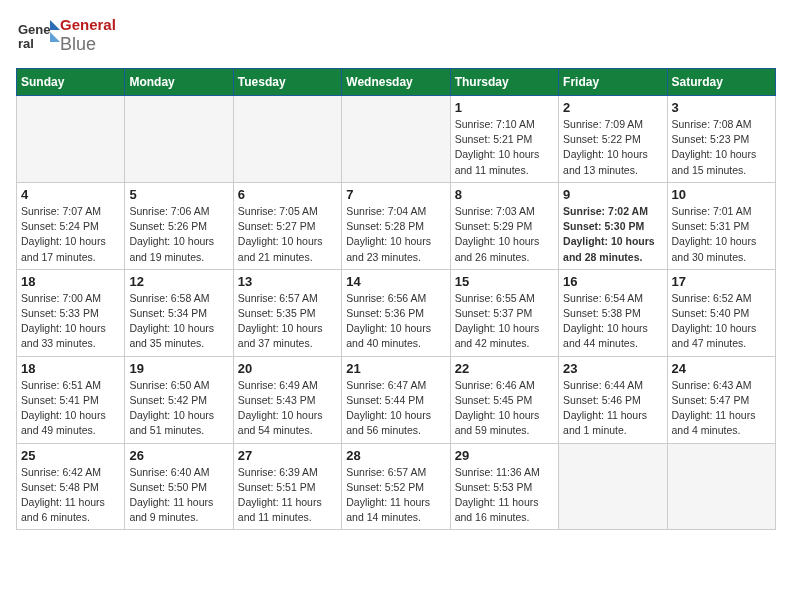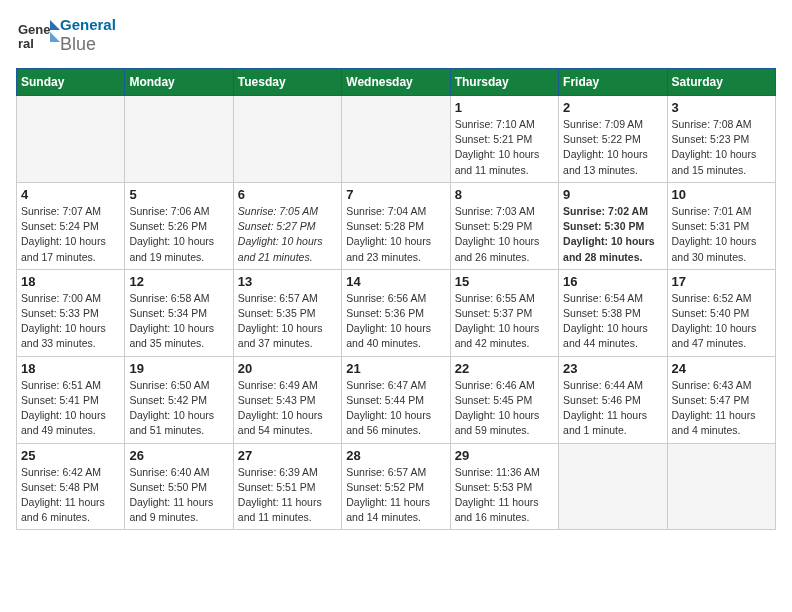--- a/index.html
+++ b/index.html
@@ -76,21 +76,21 @@
 
 <div class="header-section">
   <div class="logo">
   <svg width="44" height="44" viewBox="0 0 44 44" xmlns="http://www.w3.org/2000/svg">
     <text x="2" y="18" font-size="13" font-weight="bold" font-family="Arial" fill="#333">Gene</text>
     <text x="2" y="32" font-size="13" font-weight="bold" font-family="Arial" fill="#333">ral</text>
     <polygon points="34,4 44,14 34,14" fill="#2a6db5"></polygon>
     <polygon points="34,16 44,26 34,26" fill="#60a0d8"></polygon>
   </svg>
   <div>
-    <div style="font-size:15px;font-weight:bold;color:#0369a1;line-height:1.2;">General</div>
+    <div style="font-size:15px;font-weight:bold;color:#b91c1c;line-height:1.2;">General</div>
     <div style="font-size:18px;font-weight:normal;color:#737373;line-height:1.2;">Blue</div>
   </div>
 </div>
   <div class="title-block">
     <div class="month-year"></div>
     <div class="location"></div>
   </div>
 </div>
 
 <table class="calendar">
@@ -143,21 +143,21 @@
         </td>
         <td>
           <div class="day-number">5</div>
           <div class="day-info" style="white-space: pre-line;">Sunrise: 7:06 AM
 Sunset: 5:26 PM
 Daylight: 10 hours
 and 19 minutes.</div>
         </td>
         <td>
           <div class="day-number">6</div>
-          <div class="day-info" style="white-space: pre-line; font-style: italic;">Sunrise: 7:05 AM
+          <div class="day-info" style="white-space: pre-line;">Sunrise: 7:05 AM
 Sunset: 5:27 PM
 Daylight: 10 hours
 and 21 minutes.</div>
         </td>
         <td>
           <div class="day-number">7</div>
           <div class="day-info" style="white-space: pre-line;">Sunrise: 7:04 AM
 Sunset: 5:28 PM
 Daylight: 10 hours
 and 23 minutes.</div>

